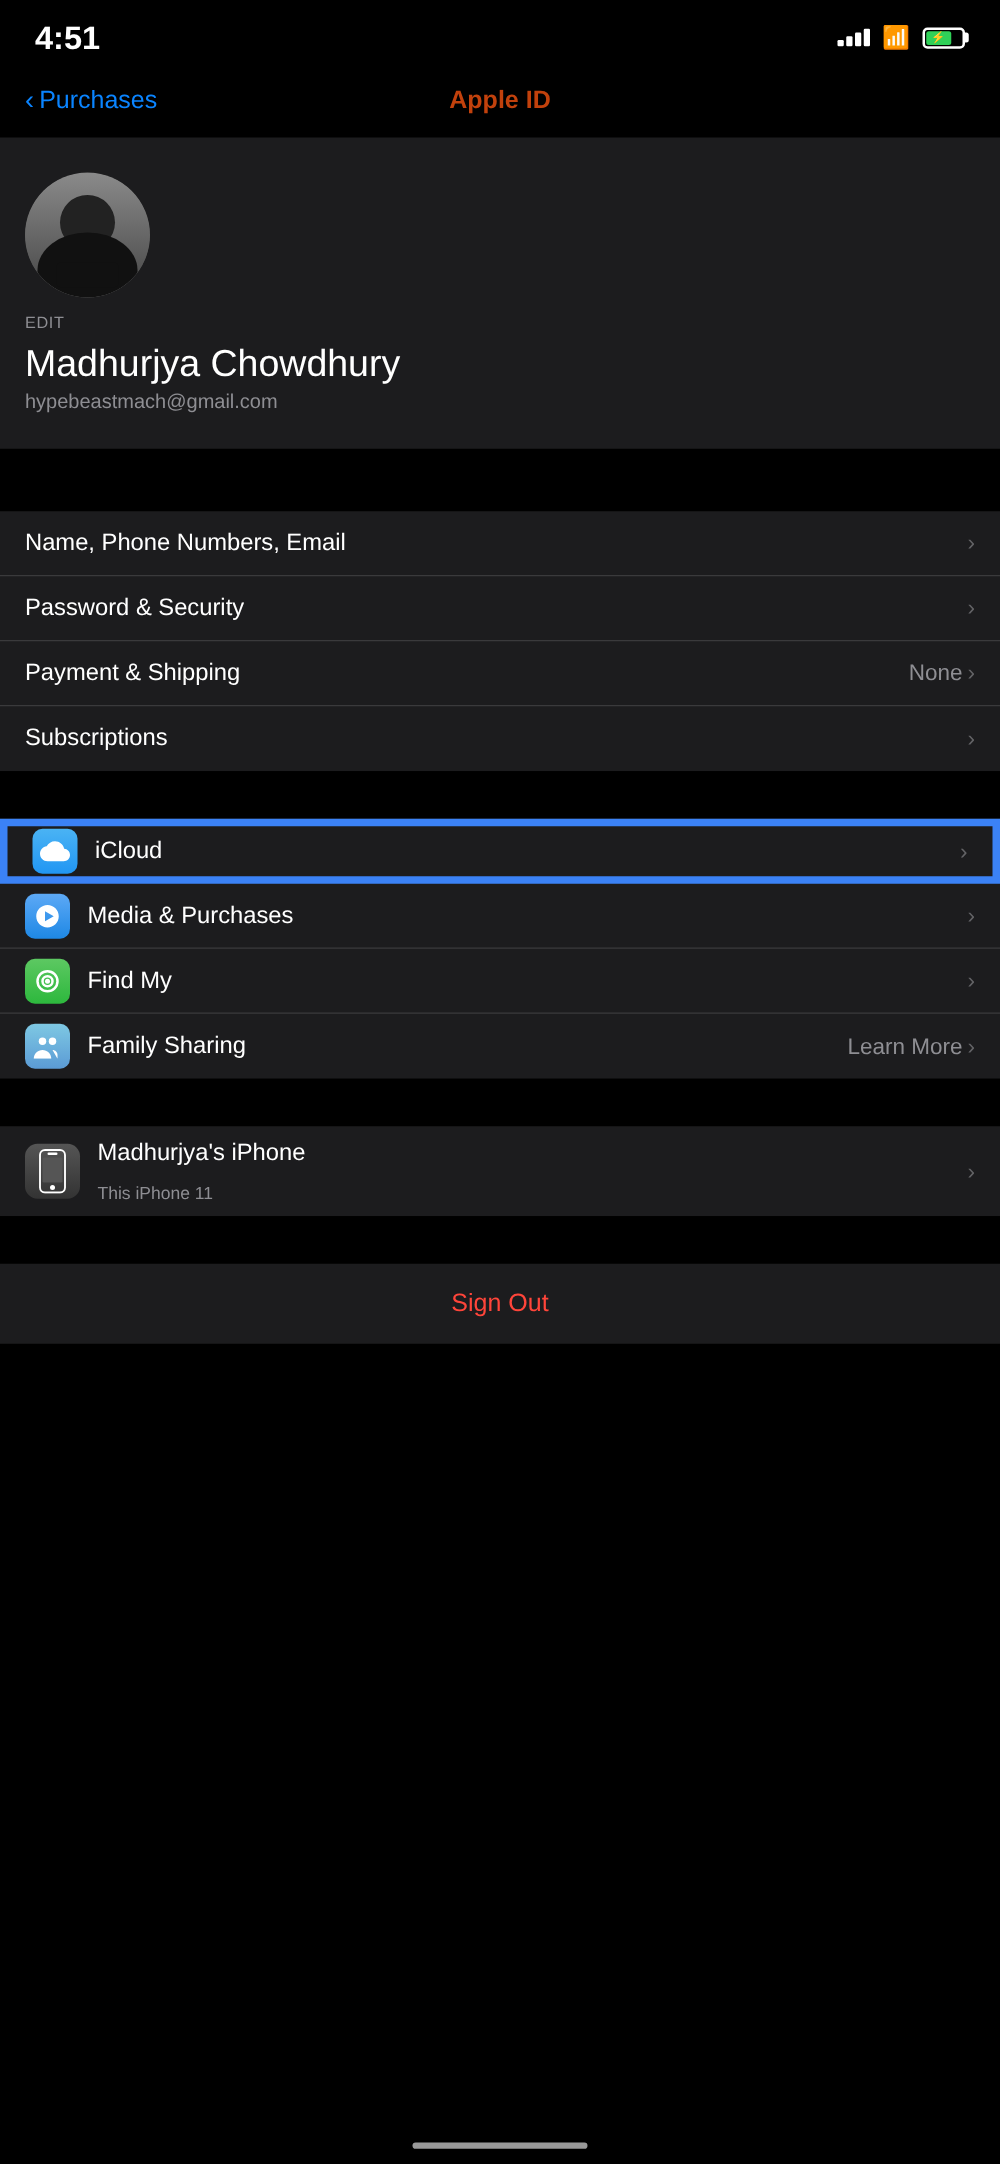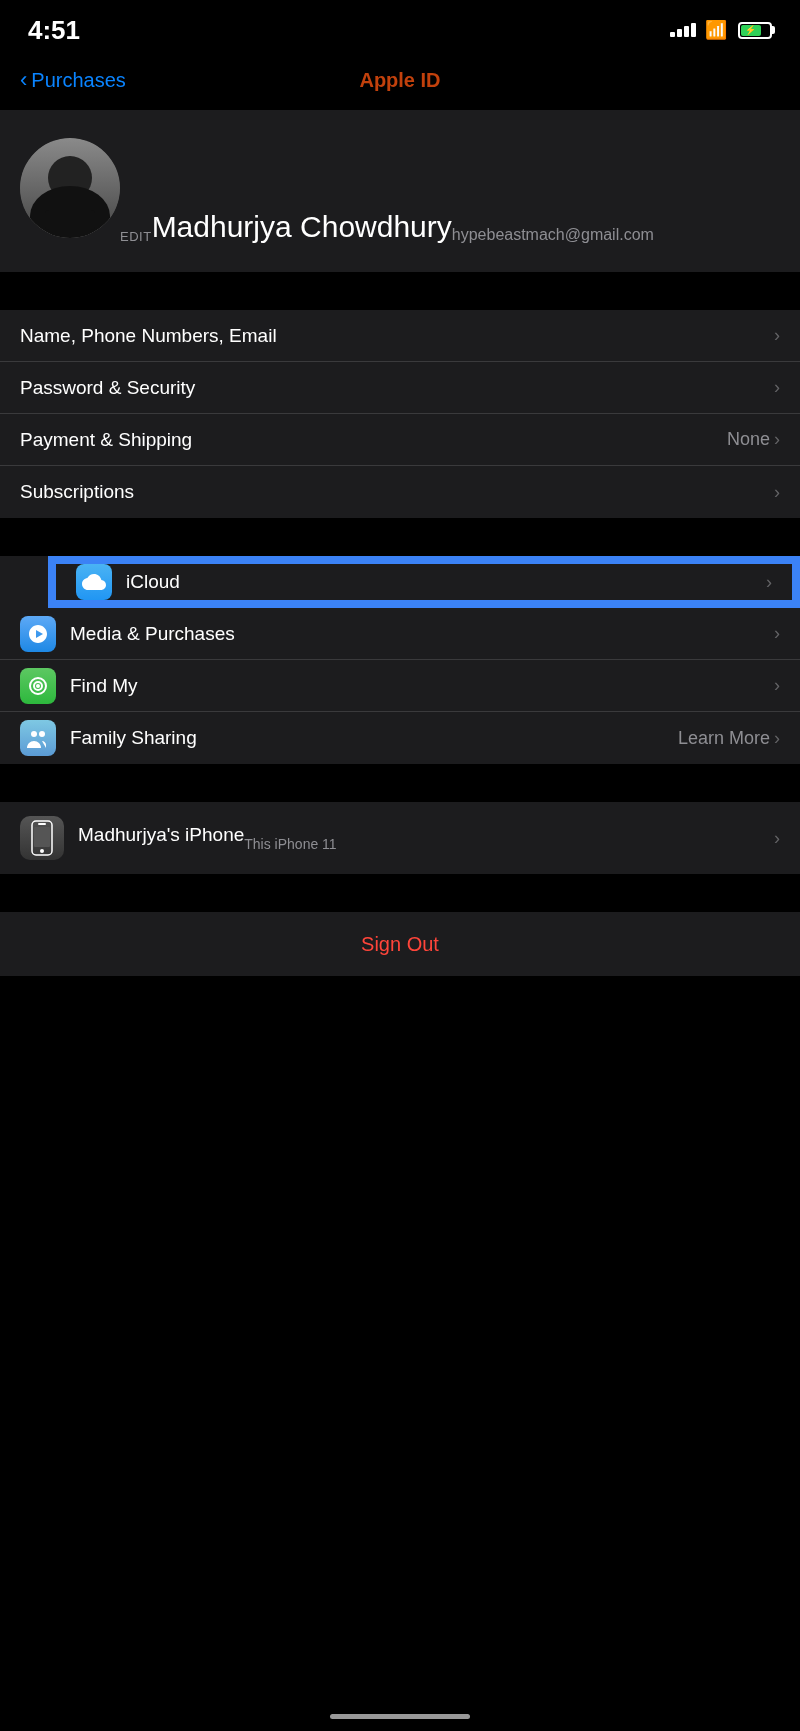--- a/index.html
+++ b/index.html
@@ -112,24 +112,24 @@
     .nav-title {
       font-size: 20px;
       font-weight: 600;
       color: #c2410c;
     }
 
     
     .profile-section {
       background: #1c1c1e;
       display: flex;
-      flex-direction: row;
-      align-items: flex-end;
+      flex-direction: column;
+      align-items: flex-start;
       padding: 28px 20px 28px 20px;
-      margin-bottom: 0;
+      margin-bottom: 12px;
     }
     .avatar-wrapper {
       position: relative;
       margin-bottom: 6px;
     }
     .avatar-circle {
       width: 100px;
       height: 100px;
       border-radius: 50%;
       background: #555;
@@ -252,29 +252,28 @@
       font-size: 18px;
     }
     .chevron {
       color: #636366;
       font-size: 18px;
       font-weight: 300;
     }
 
     
     .icloud-item {
-      border: 8px solid #3b82f6;
+      border: 6px solid #3b82f6;
       background: #1c1c1e;
-      margin-left: 48px;
     }
 
     
     .settings-item-sublabel {
       display: flex;
-      flex-direction: row;
+      flex-direction: column;
       justify-content: center;
     }
     .settings-item-sub {
       font-size: 14px;
       color: #8e8e93;
       margin-top: 12px;
     }
 
     
     .sign-out-section {

